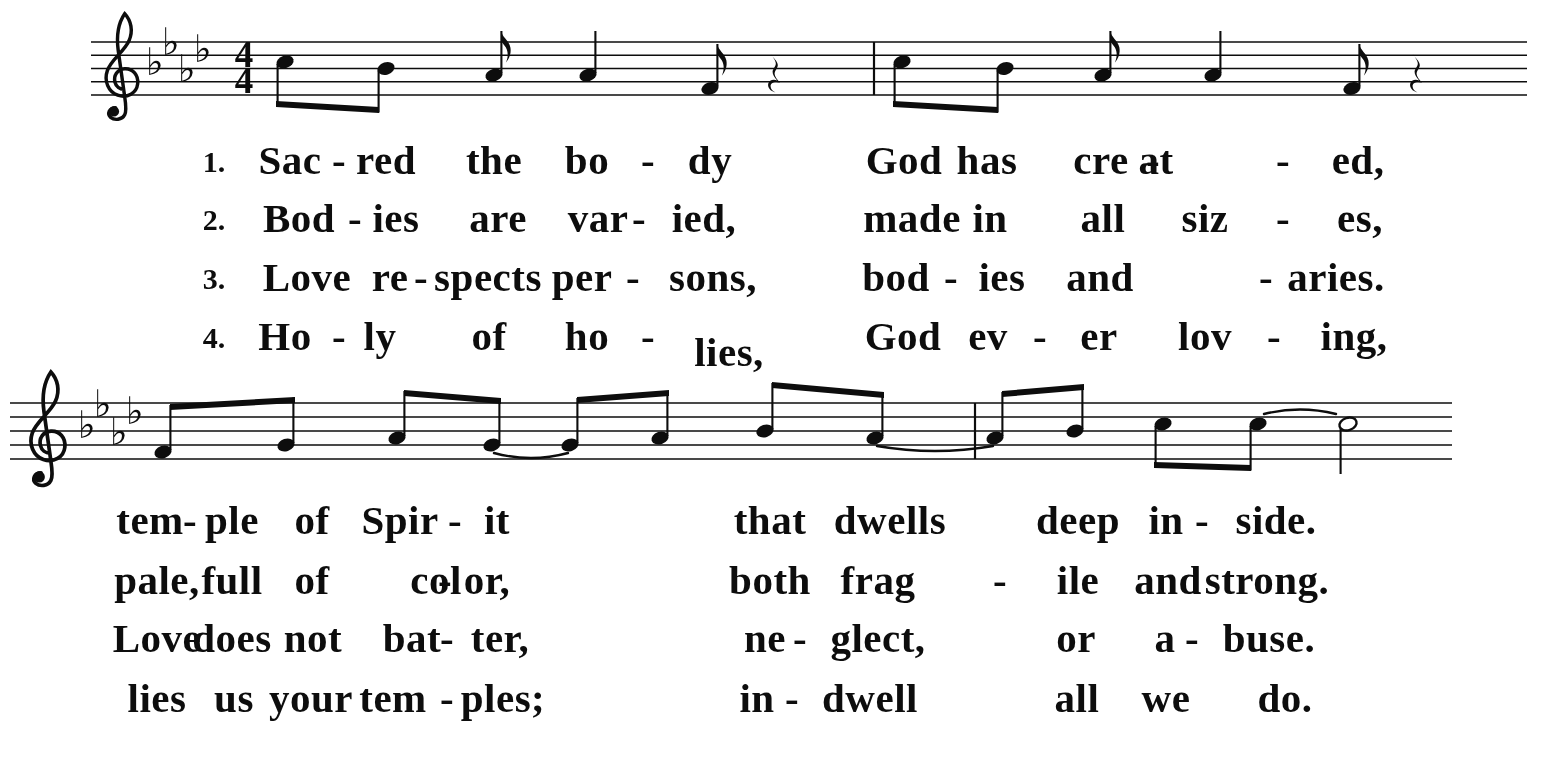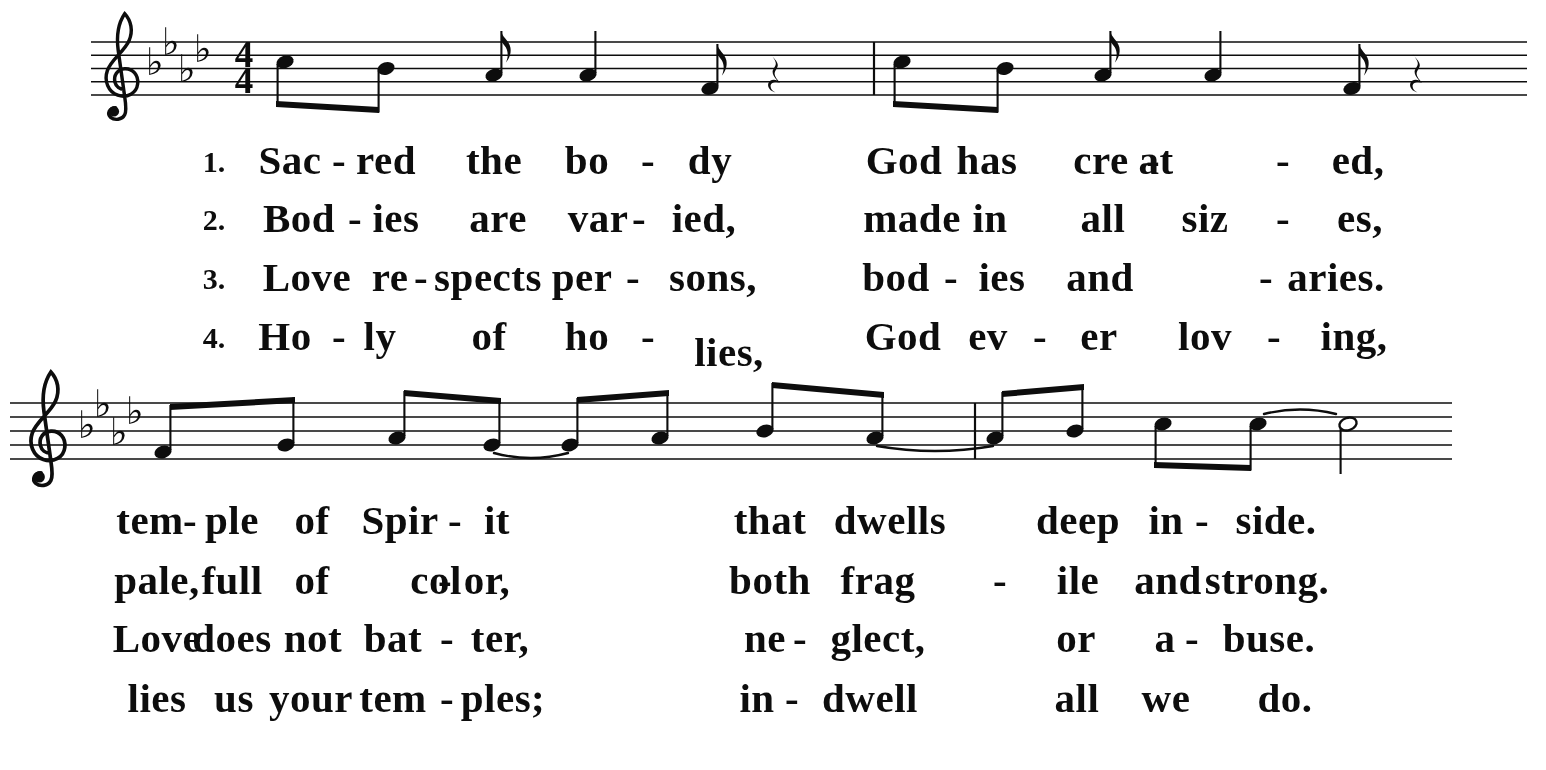--- a/index.html
+++ b/index.html
@@ -189,21 +189,21 @@
       <span class="syl" style="left: 487px; top: 580px;">or,</span>
       <span class="syl" style="left: 770px; top: 580px;">both</span>
       <span class="syl" style="left: 878px; top: 580px;">frag</span>
       <span class="syl" style="left: 1000px; top: 580px;">-</span>
       <span class="syl" style="left: 1078px; top: 580px;">ile</span>
       <span class="syl" style="left: 1168px; top: 580px;">and</span>
       <span class="syl" style="left: 1267px; top: 580px;">strong.</span>
       <span class="syl" style="left: 157px; top: 638px;">Love</span>
       <span class="syl" style="left: 232px; top: 638px;">does</span>
       <span class="syl" style="left: 313px; top: 638px;">not</span>
-      <span class="syl" style="left: 393px; top: 638px;">bat</span>
+      <span class="syl" style="left: 412px; top: 638px;">bat</span>
       <span class="syl" style="left: 447px; top: 638px;">-</span>
       <span class="syl" style="left: 500px; top: 638px;">ter,</span>
       <span class="syl" style="left: 765px; top: 638px;">ne</span>
       <span class="syl" style="left: 800px; top: 638px;">-</span>
       <span class="syl" style="left: 878px; top: 638px;">glect,</span>
       <span class="syl" style="left: 1076px; top: 638px;">or</span>
       <span class="syl" style="left: 1165px; top: 638px;">a</span>
       <span class="syl" style="left: 1192px; top: 638px;">-</span>
       <span class="syl" style="left: 1269px; top: 638px;">buse.</span>
       <span class="syl" style="left: 157px; top: 698px;">lies</span>

